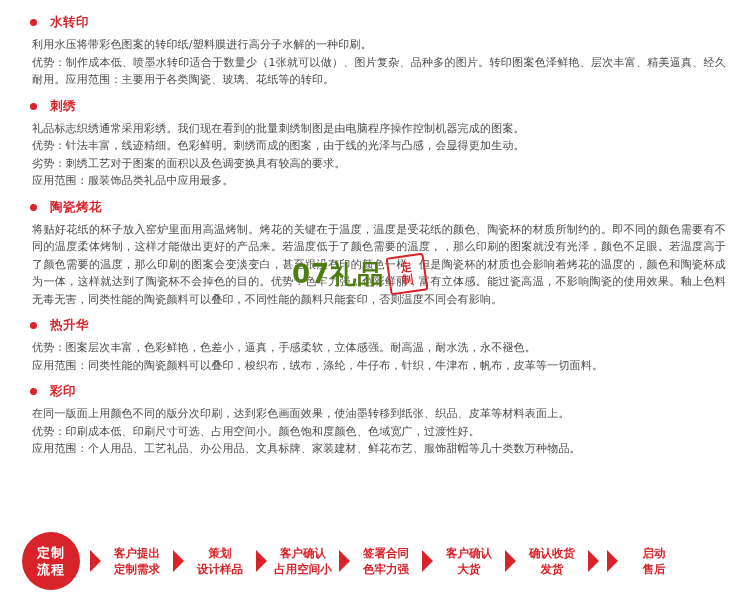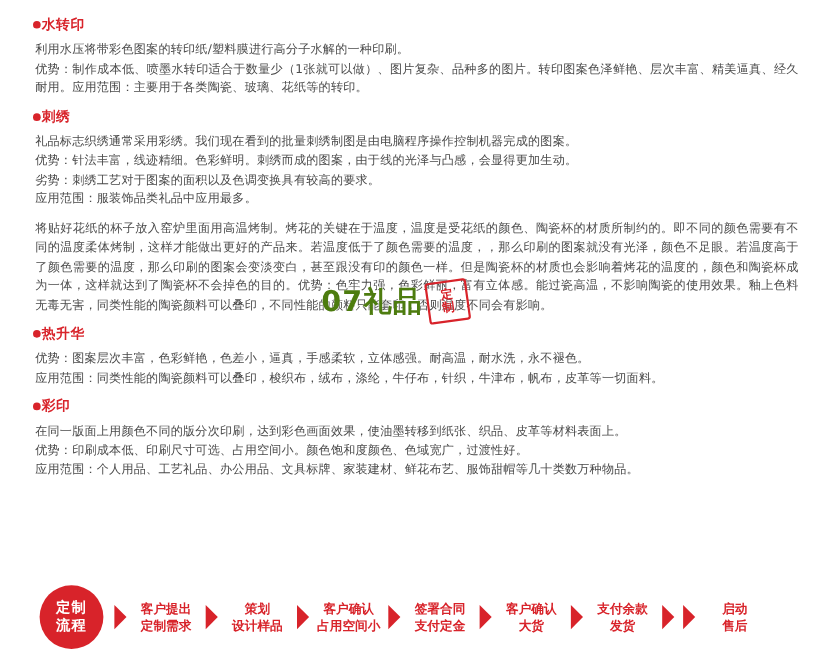--- a/index.html
+++ b/index.html
@@ -23,21 +23,21 @@
     padding: 14px 18px 0 18px;
   }
 
   
   .section {
     margin-bottom: 9px;
   }
   .sec-head {
     display: flex;
     align-items: center;
-    gap: 1px;
+    gap: 13px;
     margin-bottom: 5px;
     padding-left: 12px;
   }
   .bullet {
     width: 7px;
     height: 7px;
     border-radius: 50%;
     background: #d8232a;
     flex: 0 0 auto;
     display: block;
@@ -97,21 +97,21 @@
 
   
   .flow {
     position: absolute;
     left: 0;
     bottom: 10px;
     width: 750px;
     height: 76px;
     display: flex;
     align-items: center;
-    padding-left: 36px;
+    padding-left: 22px;
     box-sizing: border-box;
   }
   .flow-badge {
     width: 58px;
     height: 58px;
     border-radius: 50%;
     background: #d8232a;
     color: #ffffff;
     font-size: 13px;
     font-weight: bold;
@@ -174,20 +174,24 @@
     </div>
     <div class="sec-body">
       <div class="line">礼品标志织绣通常采用彩绣。我们现在看到的批量刺绣制图是由电脑程序操作控制机器完成的图案。</div>
       <div class="line">优势：针法丰富，线迹精细。色彩鲜明。刺绣而成的图案，由于线的光泽与凸感，会显得更加生动。</div>
       <div class="line">劣势：刺绣工艺对于图案的面积以及色调变换具有较高的要求。</div>
       <div class="line">应用范围：服装饰品类礼品中应用最多。</div>
     </div>
   </div>
 
   <div class="section">
+    <div class="sec-head">
+      <span class="bullet"></span>
+      <span class="sec-title">陶瓷烤花</span>
+    </div>
     <div class="sec-body">
       <div class="line">将贴好花纸的杯子放入窑炉里面用高温烤制。烤花的关键在于温度，温度是受花纸的颜色、陶瓷杯的材质所制约的。即不同的颜色需要有不同的温度柔体烤制，这样才能做出更好的产品来。若温度低于了颜色需要的温度，，那么印刷的图案就没有光泽，颜色不足眼。若温度高于了颜色需要的温度，那么印刷的图案会变淡变白，甚至跟没有印的颜色一样。但是陶瓷杯的材质也会影响着烤花的温度的，颜色和陶瓷杯成为一体，这样就达到了陶瓷杯不会掉色的目的。优势：色牢力强，色彩鲜丽，富有立体感。能过瓷高温，不影响陶瓷的使用效果。釉上色料无毒无害，同类性能的陶瓷颜料可以叠印，不同性能的颜料只能套印，否则温度不同会有影响。</div>
     </div>
   </div>
 
   <div class="section">
     <div class="sec-head">
       <span class="bullet"></span>
       <span class="sec-title">热升华</span>
     </div>
@@ -241,34 +245,34 @@
         <span class="arrow"></span>
         <div class="step-box">
           <div>客户确认</div>
           <div>占用空间小</div>
         </div>
       </div>
       <div class="flow-step">
         <span class="arrow"></span>
         <div class="step-box">
           <div>签署合同</div>
-          <div>支付定金</div>
+          <div>色牢力强</div>
         </div>
       </div>
       <div class="flow-step">
         <span class="arrow"></span>
         <div class="step-box">
           <div>客户确认</div>
           <div>大货</div>
         </div>
       </div>
       <div class="flow-step">
         <span class="arrow"></span>
         <div class="step-box">
-          <div>支付余款</div>
+          <div>确认收货</div>
           <div>发货</div>
         </div>
       </div>
       <div class="flow-step">
         <span class="arrow"></span>
       </div>
       <div class="flow-step">
         <span class="arrow"></span>
         <div class="step-box">
           <div>启动</div>

